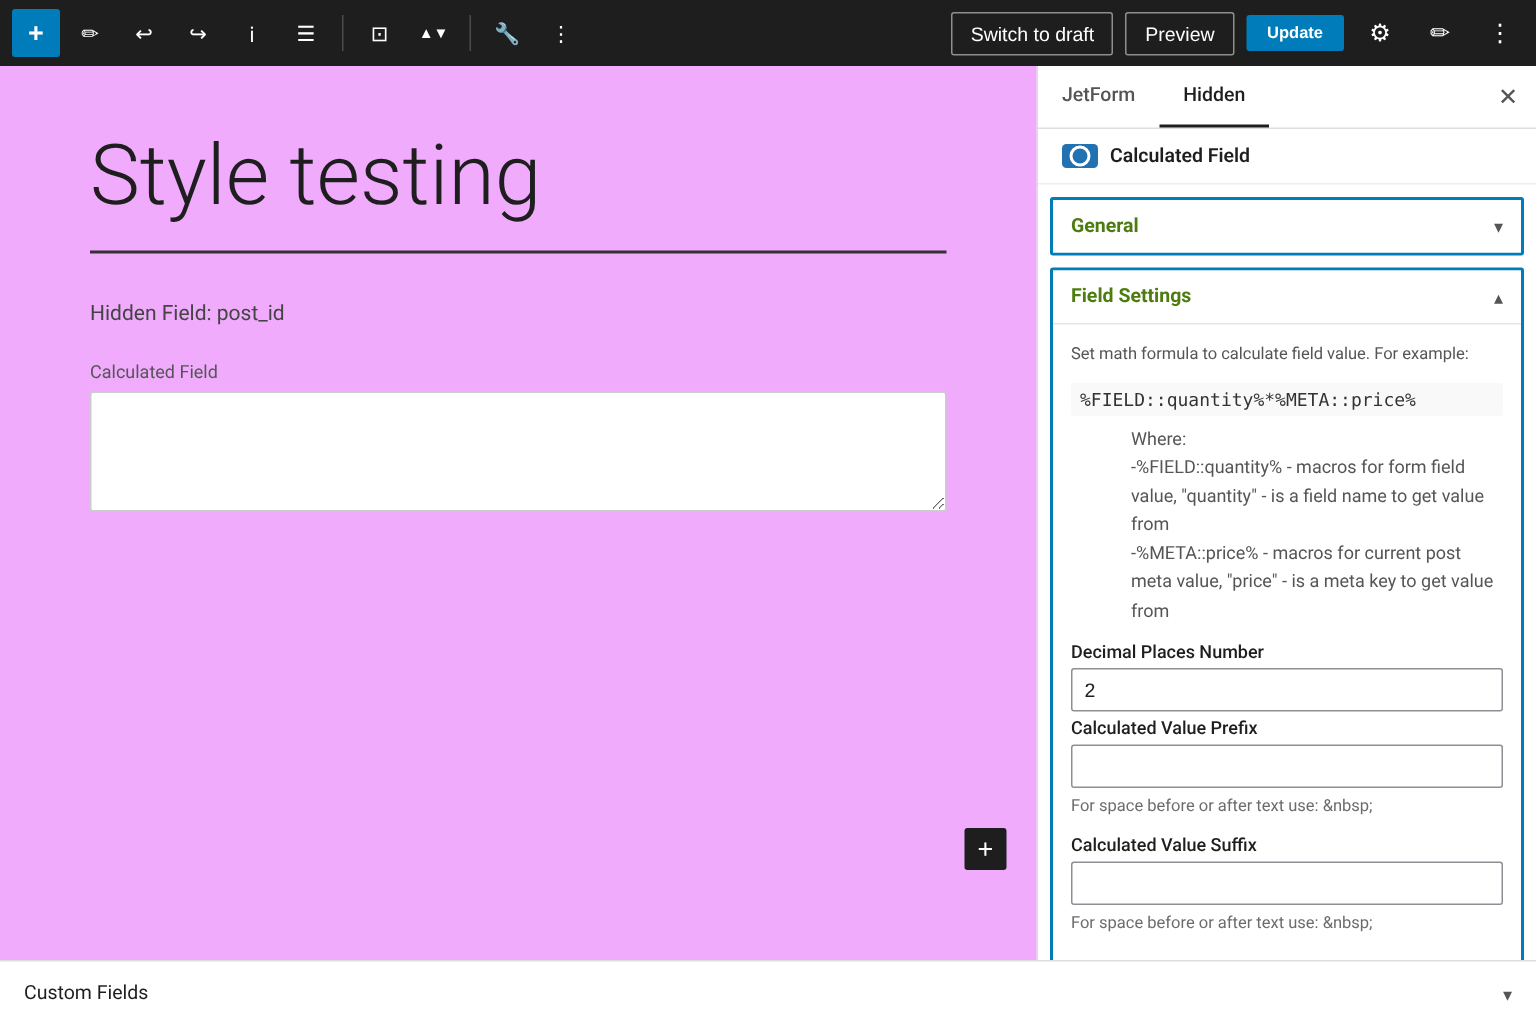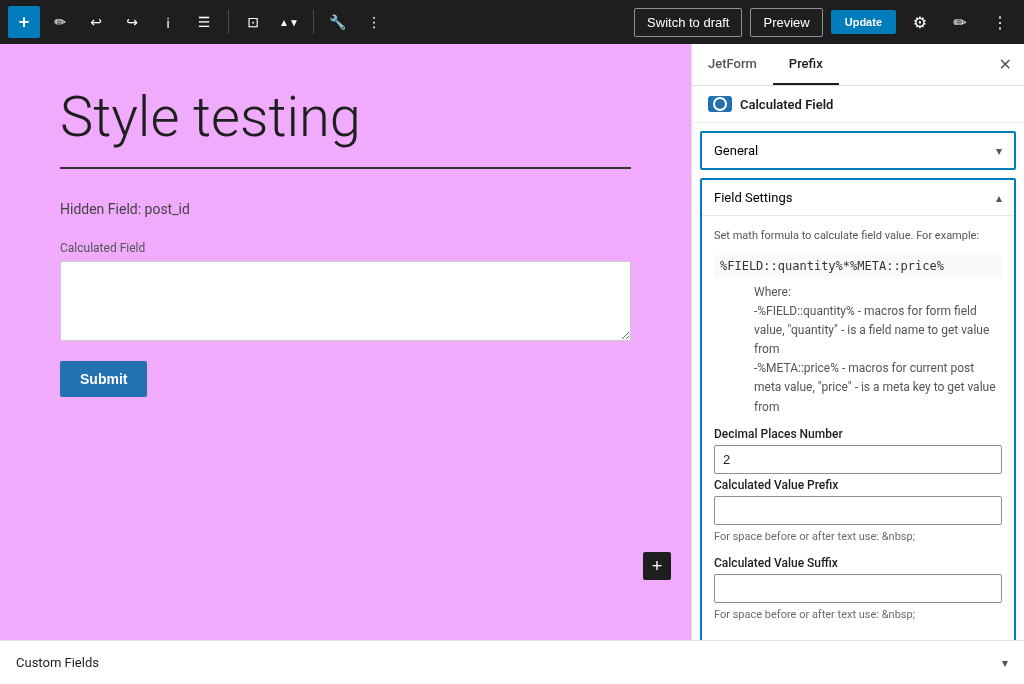--- a/index.html
+++ b/index.html
@@ -105,21 +105,21 @@
     
     .panel-body { flex: 1; overflow-y: auto; }
 
     .section {
       border: 2px solid #007cba; margin: 8px; border-radius: 2px;
     }
     .section-header {
       display: flex; align-items: center; justify-content: space-between;
       padding: 10px 12px; cursor: pointer; background: #fff;
     }
-    .section-title { font-size: 13px; font-weight: 400; color: #000000; text-align: center; }
+    .section-title { font-size: 13px; font-weight: 700; color: #4d7c0f; text-align: center; }
     .section-chevron { font-size: 12px; color: #555; }
 
     .section-content { padding: 12px; border-top: 1px solid #e5e5e5; }
 
     
     .fs-desc { font-size: 11px; color: #555; line-height: 1.5; margin-bottom: 10px; }
     .fs-formula { font-size: 12px; font-family: monospace; color: #333; background: #f9f9f9; padding: 4px 6px; margin: 6px 0; border-radius: 2px; }
     .fs-where { font-size: 12px; color: #555; line-height: 1.6; margin-bottom: 10px; margin-left: 40px; }
 
     .form-field-label { font-size: 12px; color: #1e1e1e; margin-bottom: 4px; font-weight: 500; }
@@ -160,30 +160,29 @@
 <div class="main-area">
 
   <div class="canvas">
     <h1 class="page-title">Style testing</h1>
     <hr class="canvas-divider">
     <div class="hidden-field-label">Hidden Field: post_id</div>
     <div class="field-group">
       <div class="field-label">Calculated Field</div>
       <textarea class="calc-textarea" style=""></textarea>
     </div>
-    <button class="submit-btn">Submit</button>
 
     <button class="add-block-btn" title="Add block">+</button>
   </div>
 
   <div class="right-panel">
 
     <div class="panel-header">
       <div class="panel-tab">JetForm</div>
-      <div class="panel-tab active">Prefix</div>
+      <div class="panel-tab active">Hidden</div>
       <button class="panel-close">✕</button>
     </div>
 
     <div class="cf-header">
       <div class="cf-icon"></div>
       <span class="cf-label">Calculated Field</span>
     </div>
 
     <div class="panel-body">
 

